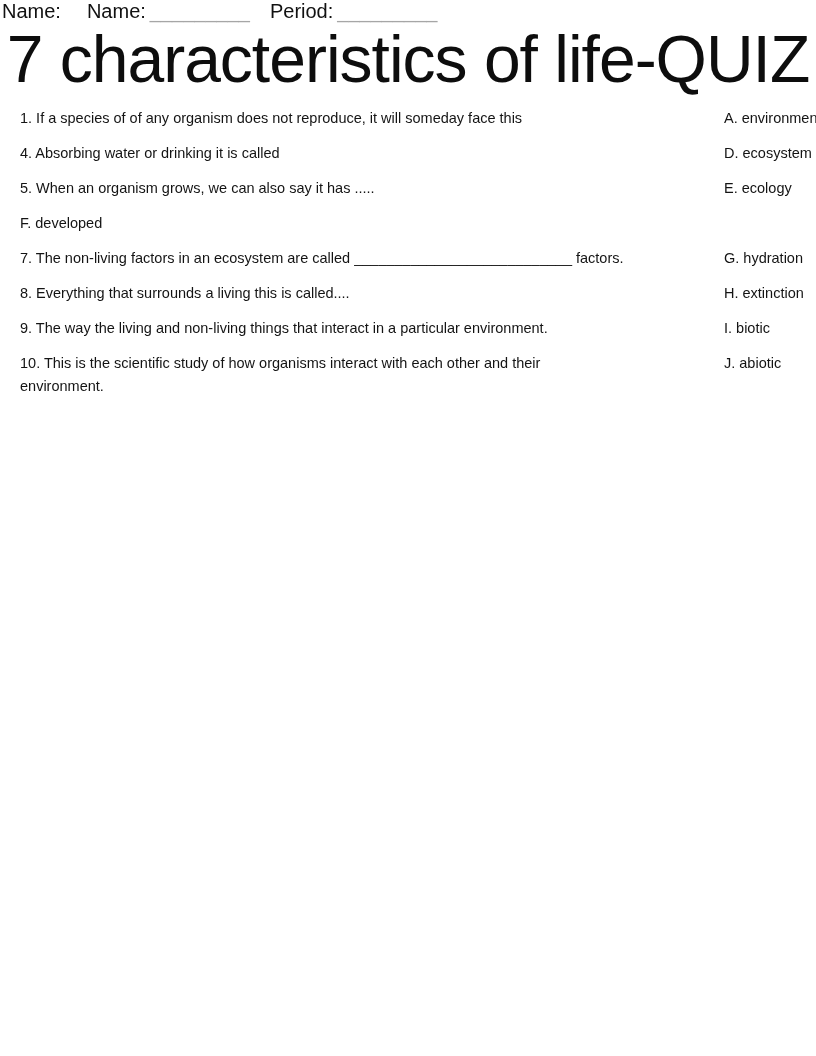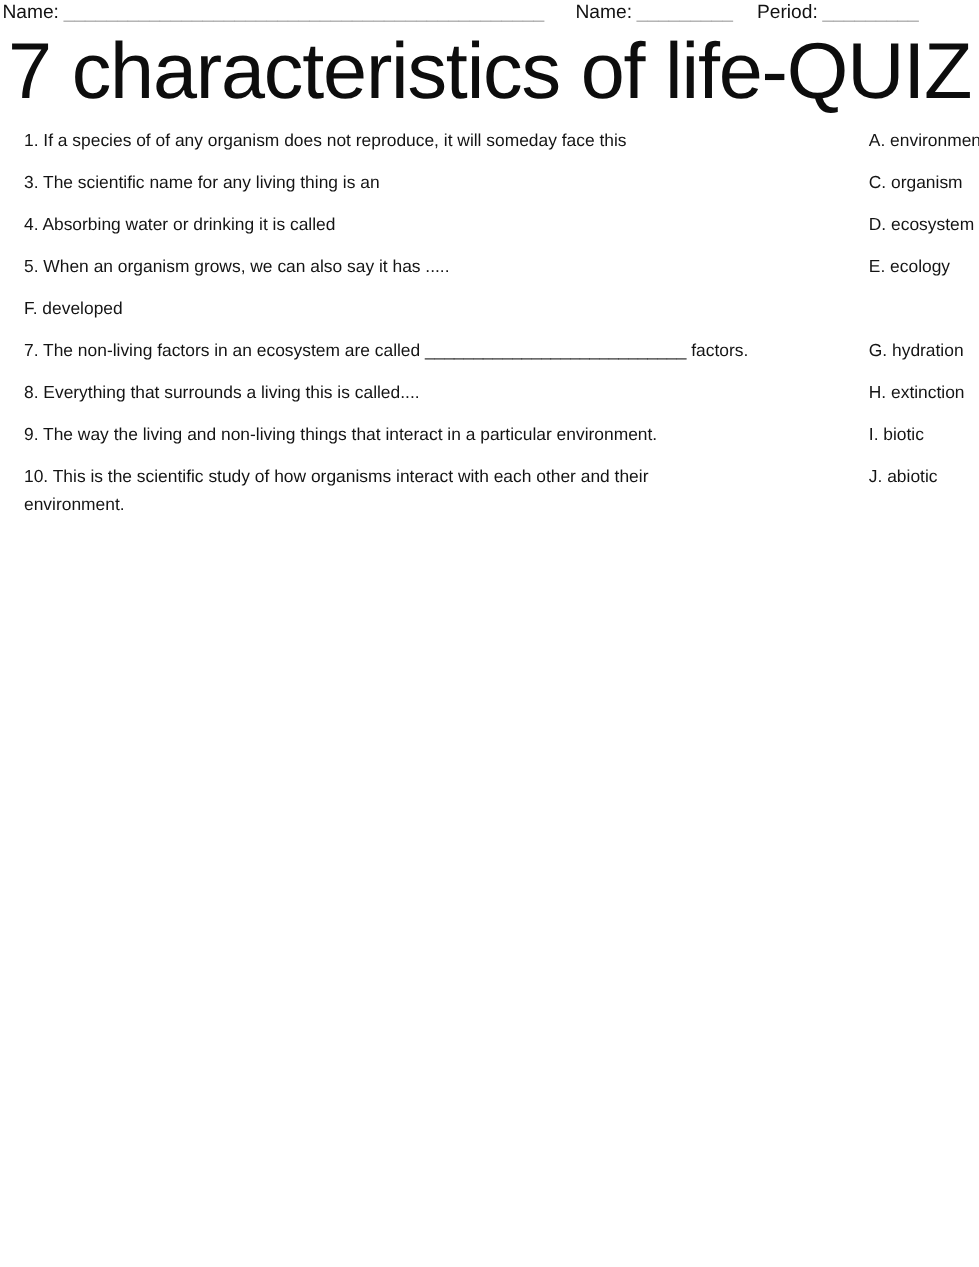--- a/index.html
+++ b/index.html
@@ -11,21 +11,21 @@
     color: #111111;
     overflow: hidden;
     position: relative;
   }
 
   
   .ws-header {
     display: flex;
     align-items: flex-start;
     padding: 1px 0 0 2px;
-    font-size: 16px;
+    font-size: 20px;
     line-height: 20px;
     white-space: nowrap;
   }
   .hdr-label { color: #111111; }
   .hdr-line {
     color: #a6a6a6;
     letter-spacing: 0px;
     margin-left: 4px;
   }
   .gap-date   { margin-left: 26px; }
@@ -64,41 +64,36 @@
     flex: none;
     color: #141414;
     white-space: nowrap;
   }
 </style>
 </head>
 <body>
 
 <div class="ws-header">
   <span class="hdr-label">Name:</span>
-  <span class="hdr-line">_____________________________________________</span>
   <span class="hdr-label gap-date">Name:</span>
   <span class="hdr-line">_________</span>
   <span class="hdr-label gap-period">Period:</span>
   <span class="hdr-line">_________</span>
 </div>
 
 <h1 class="ws-title">7 characteristics of life-QUIZ</h1>
 
 <div class="quiz-body">
 
   <div class="q-row">
     <div class="q-text">1. If a species of of any organism does not reproduce, it will someday face this</div>
     <div class="q-answer">A. environment</div>
   </div>
 
 
-  <div class="q-row">
-    <div class="q-text">3. The scientific name for any living thing is an</div>
-    <div class="q-answer">C. organism</div>
-  </div>
 
   <div class="q-row">
     <div class="q-text">4. Absorbing water or drinking it is called</div>
     <div class="q-answer">D. ecosystem</div>
   </div>
 
   <div class="q-row">
     <div class="q-text">5. When an organism grows, we can also say it has .....</div>
     <div class="q-answer">E. ecology</div>
   </div>

